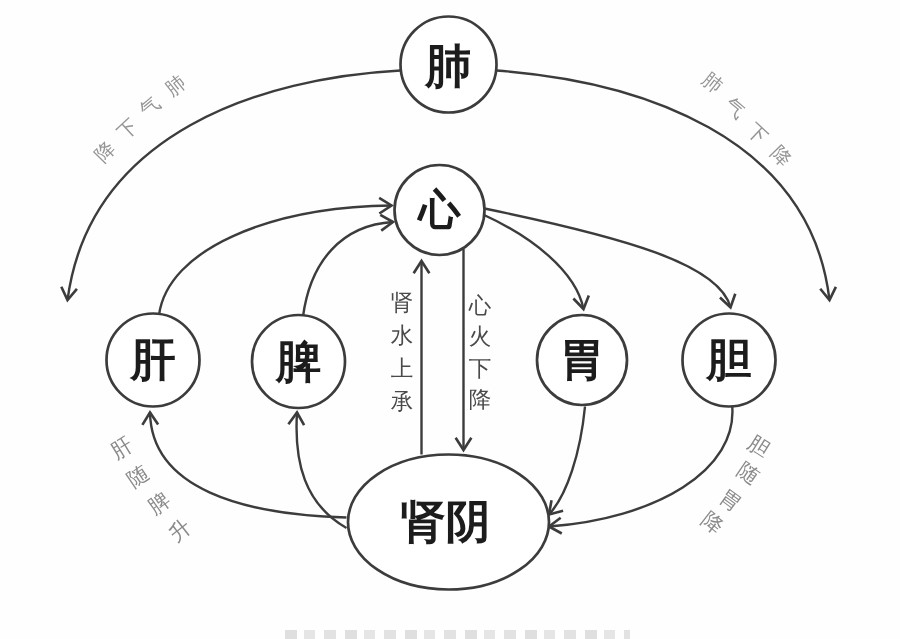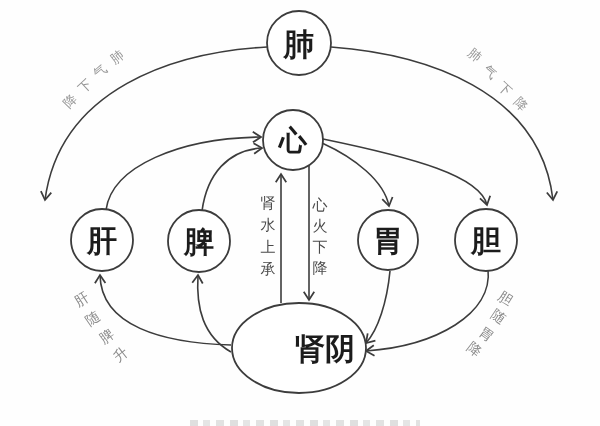--- a/index.html
+++ b/index.html
@@ -8,21 +8,21 @@
     font-family:"Liberation Serif", serif;overflow:hidden;
   }
   .stage svg{position:absolute;left:0;top:0;}
   .node-label{
     position:absolute;transform:translate(-50%,-50%);
     color:#1c1c1c;font-weight:600;white-space:nowrap;line-height:1;
   }
   .kidney-label{
     position:absolute;transform:translate(-50%,-50%);
     color:#1c1c1c;font-weight:600;text-align:center;
-    font-size:30px;line-height:36px;white-space:nowrap;margin-left:28px;
+    font-size:30px;line-height:36px;white-space:nowrap;
   }
   .arc-char{
     position:absolute;line-height:1;white-space:nowrap;
     font-family:"Liberation Serif", serif;
   }
   .caption-strip{
     position:absolute;left:190px;top:420px;width:230px;height:6px;
     background:repeating-linear-gradient(90deg,
       #c6c6c6 0 8px, transparent 8px 13px,
       #d2d2d2 13px 20px, transparent 20px 26px,

